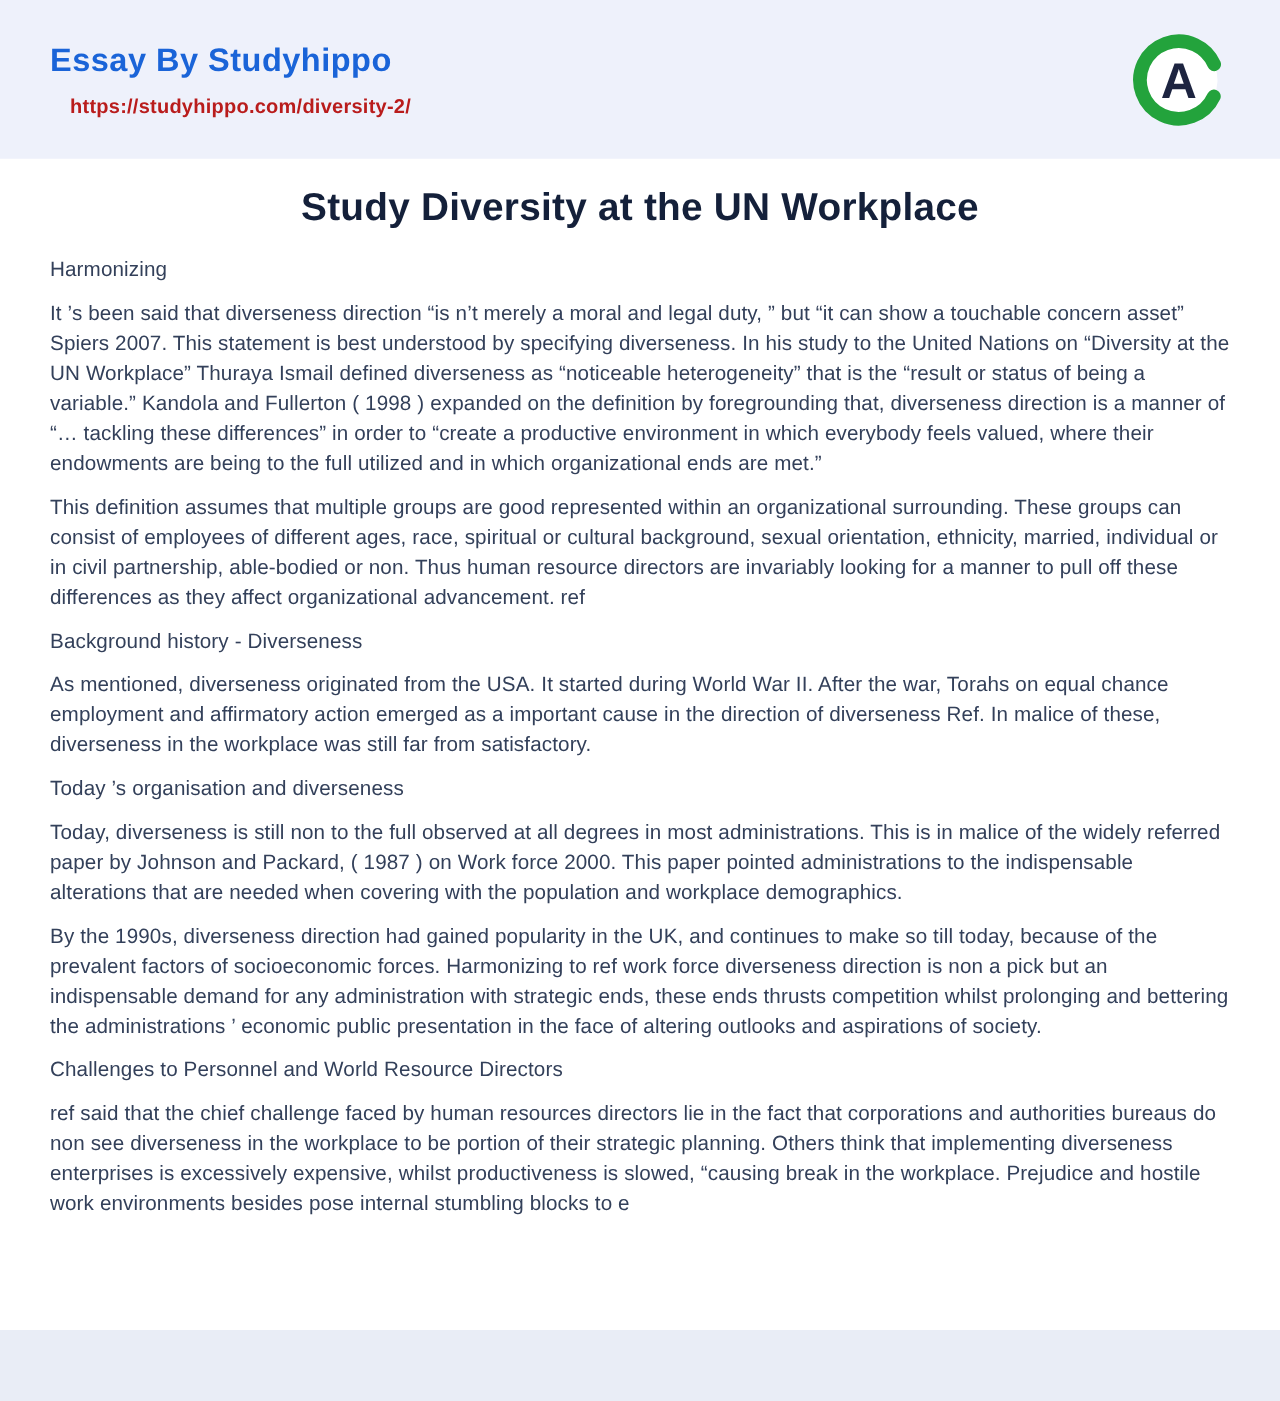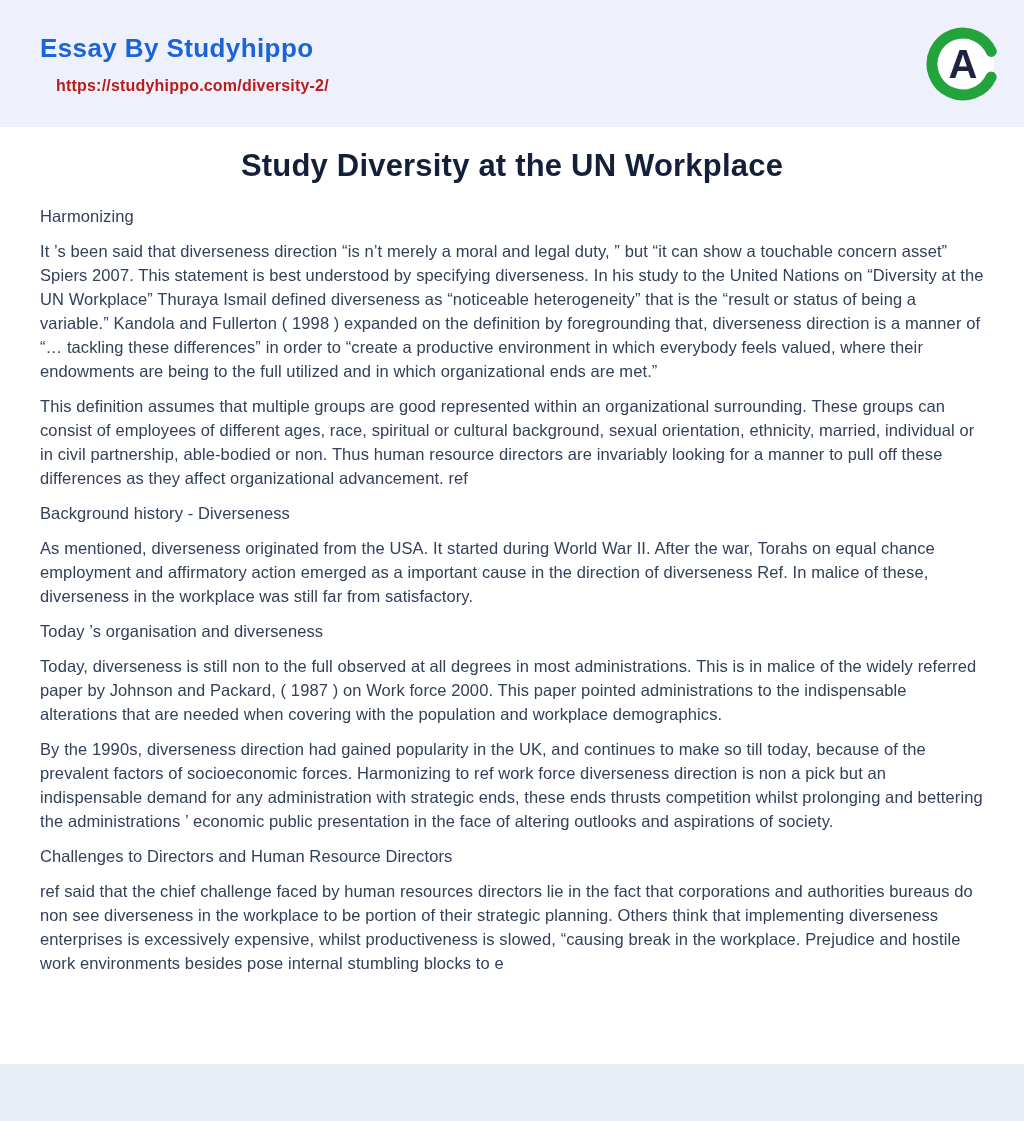--- a/index.html
+++ b/index.html
@@ -14,21 +14,21 @@
     height: 1121px;
     display: flex;
     flex-direction: column;
     overflow: hidden;
     background: #ffffff;
   }
   .site-header {
     background: #eef1fb;
     height: 127px;
     flex: 0 0 127px;
-    padding: 0 24px 0 40px;
+    padding: 0 44px 0 40px;
     display: flex;
     align-items: center;
     justify-content: space-between;
   }
   .brand {
     color: #1a64d8;
     font-size: 26px;
     font-weight: 700;
     letter-spacing: 0.4px;
   }
@@ -99,19 +99,19 @@
     <h1 class="title">Study Diversity at the UN Workplace</h1>
 
     <p class="para first">Harmonizing</p>
     <p class="para">It ’s been said that diverseness direction “is n’t merely a moral and legal duty, ” but “it can show a touchable concern asset” Spiers 2007. This statement is best understood by specifying diverseness. In his study to the United Nations on “Diversity at the UN Workplace” Thuraya Ismail defined diverseness as “noticeable heterogeneity” that is the “result or status of being a variable.” Kandola and Fullerton ( 1998 ) expanded on the definition by foregrounding that, diverseness direction is a manner of “… tackling these differences” in order to “create a productive environment in which everybody feels valued, where their endowments are being to the full utilized and in which organizational ends are met.”</p>
     <p class="para">This definition assumes that multiple groups are good represented within an organizational surrounding. These groups can consist of employees of different ages, race, spiritual or cultural background, sexual orientation, ethnicity, married, individual or in civil partnership, able-bodied or non. Thus human resource directors are invariably looking for a manner to pull off these differences as they affect organizational advancement. ref</p>
     <p class="para">Background history - Diverseness</p>
     <p class="para">As mentioned, diverseness originated from the USA. It started during World War II. After the war, Torahs on equal chance employment and affirmatory action emerged as a important cause in the direction of diverseness Ref. In malice of these, diverseness in the workplace was still far from satisfactory.</p>
     <p class="para">Today ’s organisation and diverseness</p>
     <p class="para">Today, diverseness is still non to the full observed at all degrees in most administrations. This is in malice of the widely referred paper by Johnson and Packard, ( 1987 ) on Work force 2000. This paper pointed administrations to the indispensable alterations that are needed when covering with the population and workplace demographics.</p>
     <p class="para">By the 1990s, diverseness direction had gained popularity in the UK, and continues to make so till today, because of the prevalent factors of socioeconomic forces. Harmonizing to ref work force diverseness direction is non a pick but an indispensable demand for any administration with strategic ends, these ends thrusts competition whilst prolonging and bettering the administrations ’ economic public presentation in the face of altering outlooks and aspirations of society.</p>
-    <p class="para">Challenges to Directors and Human Resource Directors</p>
+    <p class="para">Challenges to Personnel and World Resource Directors</p>
     <p class="para">ref said that the chief challenge faced by human resources directors lie in the fact that corporations and authorities bureaus do non see diverseness in the workplace to be portion of their strategic planning. Others think that implementing diverseness enterprises is excessively expensive, whilst productiveness is slowed, “causing break in the workplace. Prejudice and hostile work environments besides pose internal stumbling blocks to e</p>
   </main>
 
   <footer class="site-footer"></footer>
 
 </div>
 
 </body></html>

